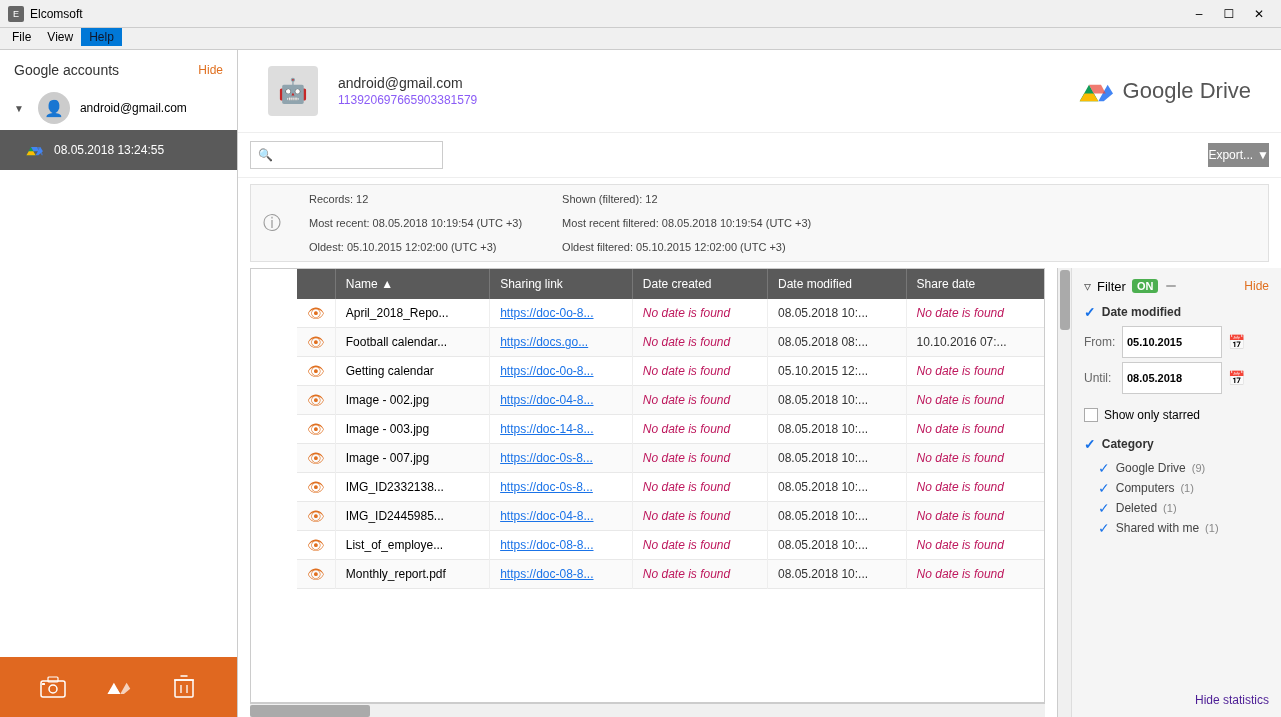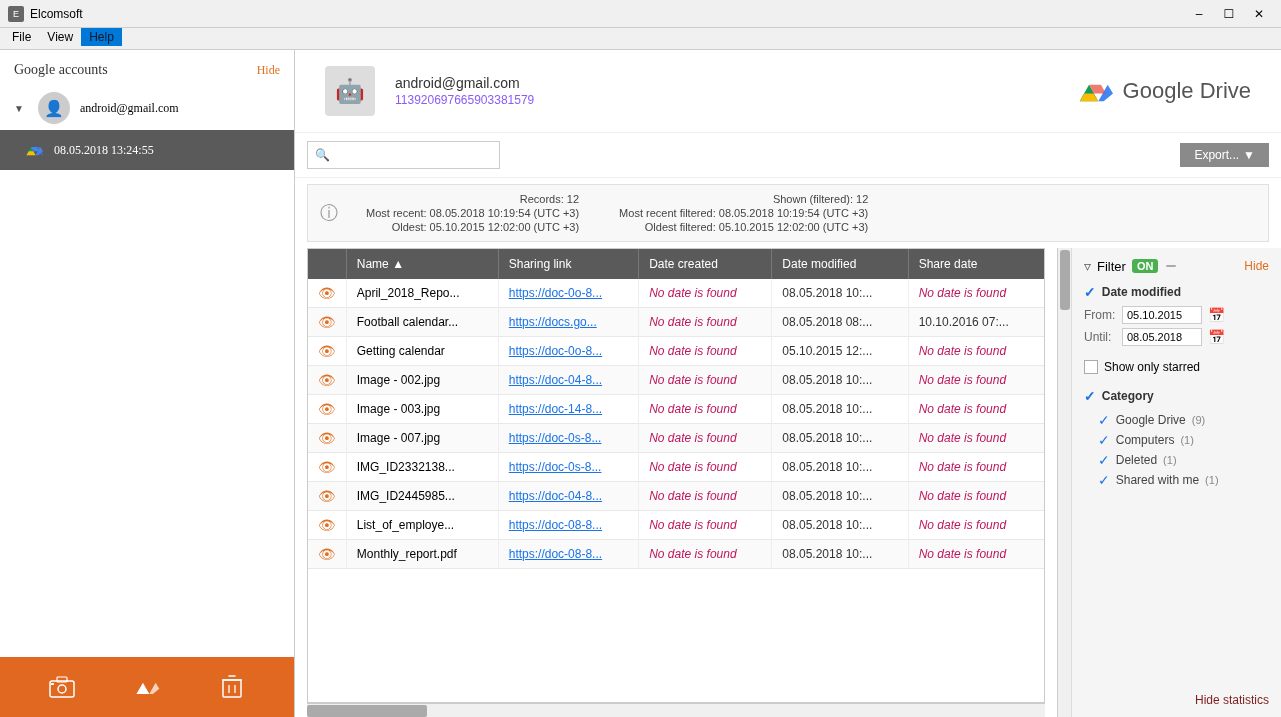--- a/index.html
+++ b/index.html
@@ -37,26 +37,25 @@
     .menu-item:hover, .menu-item.active { background: #0078d7; color: #0f172a; }
 
     
     .main-layout {
       display: flex;
       height: calc(717px - 50px);
     }
 
     
     .sidebar {
-      width: 295px;
+      width: 238px;
       background: #fff;
       border-right: 1px solid #ccc;
       display: flex;
       flex-direction: column;
-      font-family: Liberation Serif, serif;
     }
     .sidebar-header {
       display: flex;
       justify-content: space-between;
       align-items: center;
       padding: 12px 14px 8px;
       font-size: 14px;
       font-weight: 500;
       color: #333;
     }
@@ -157,49 +156,50 @@
       top: 50%;
       transform: translateY(-50%);
       color: #999;
       font-size: 12px;
       z-index: 1;
     }
     .export-btn {
       background: #8a8a8a;
       color: white;
       border: none;
-      padding: 5px 14px;
+      padding: 5px 0;
       cursor: pointer;
       display: flex;
       align-items: center;
       gap: 4px;
       font-size: 12px;
     }
 
     
     .stats-bar {
       background: #f8f8f8;
       border: 1px solid #e0e0e0;
       margin: 6px 12px;
       padding: 8px 12px;
       display: flex;
       align-items: center;
       gap: 20px;
       font-size: 11px;
       color: #444;
     }
     .stats-icon { color: #999; font-size: 18px; margin-right: 8px; }
-    .stats-col { display: flex; flex-direction: column; gap: 2px; align-items: flex-end; }
+    .stats-col { display: flex; flex-direction: column; gap: 12px; }
 
     
     .table-wrapper {
       flex: 1;
       overflow-y: auto;
       margin: 0 12px;
       border: 1px solid #ccc;
+      padding-left: 46px;
     }
     table {
       width: 100%;
       border-collapse: collapse;
       font-size: 12px;
     }
     thead tr { background: #5a5a5a; color: white; }
     thead th {
       padding: 8px 10px;
       text-align: left;
@@ -257,23 +257,24 @@
     .filter-section-title {
       display: flex; align-items: center; gap: 6px;
       font-weight: 600; font-size: 12px; color: #333;
       margin-bottom: 6px;
     }
     .check-icon { color: #1a73e8; font-size: 14px; }
     .date-row { display: flex; align-items: center; gap: 6px; margin-bottom: 4px; font-size: 12px; }
     .date-label { color: #666; width: 32px; }
     .date-input {
       border: 1px solid #ccc;
-      padding: 2px 4px;
+      padding: 9px 4px;
       font-size: 11px;
-      width: 80px;
+      width: 100px;
+      font-weight: bold;
     }
     .cal-icon { color: #e07020; cursor: pointer; font-size: 14px; }
 
     .checkbox-row {
       display: flex; align-items: center; gap: 6px; margin-bottom: 4px;
     }
     .checkbox-box {
       width: 14px; height: 14px;
       border: 1px solid #aaa;
       background: white;
@@ -283,21 +284,21 @@
     .category-item {
       display: flex; align-items: center; gap: 6px;
       padding: 2px 0 2px 14px;
       font-size: 12px;
       color: #444;
     }
     .cat-count { color: #888; font-size: 11px; }
 
     .hide-stats-btn {
       margin-top: auto;
-      color: #7f1d1d;
+      color: #4c1d95;
       cursor: pointer;
       font-size: 12px;
       text-align: right;
       padding-top: 10px;
     }
 
     
     .content-with-scroll {
       display: flex;
       flex: 1;

